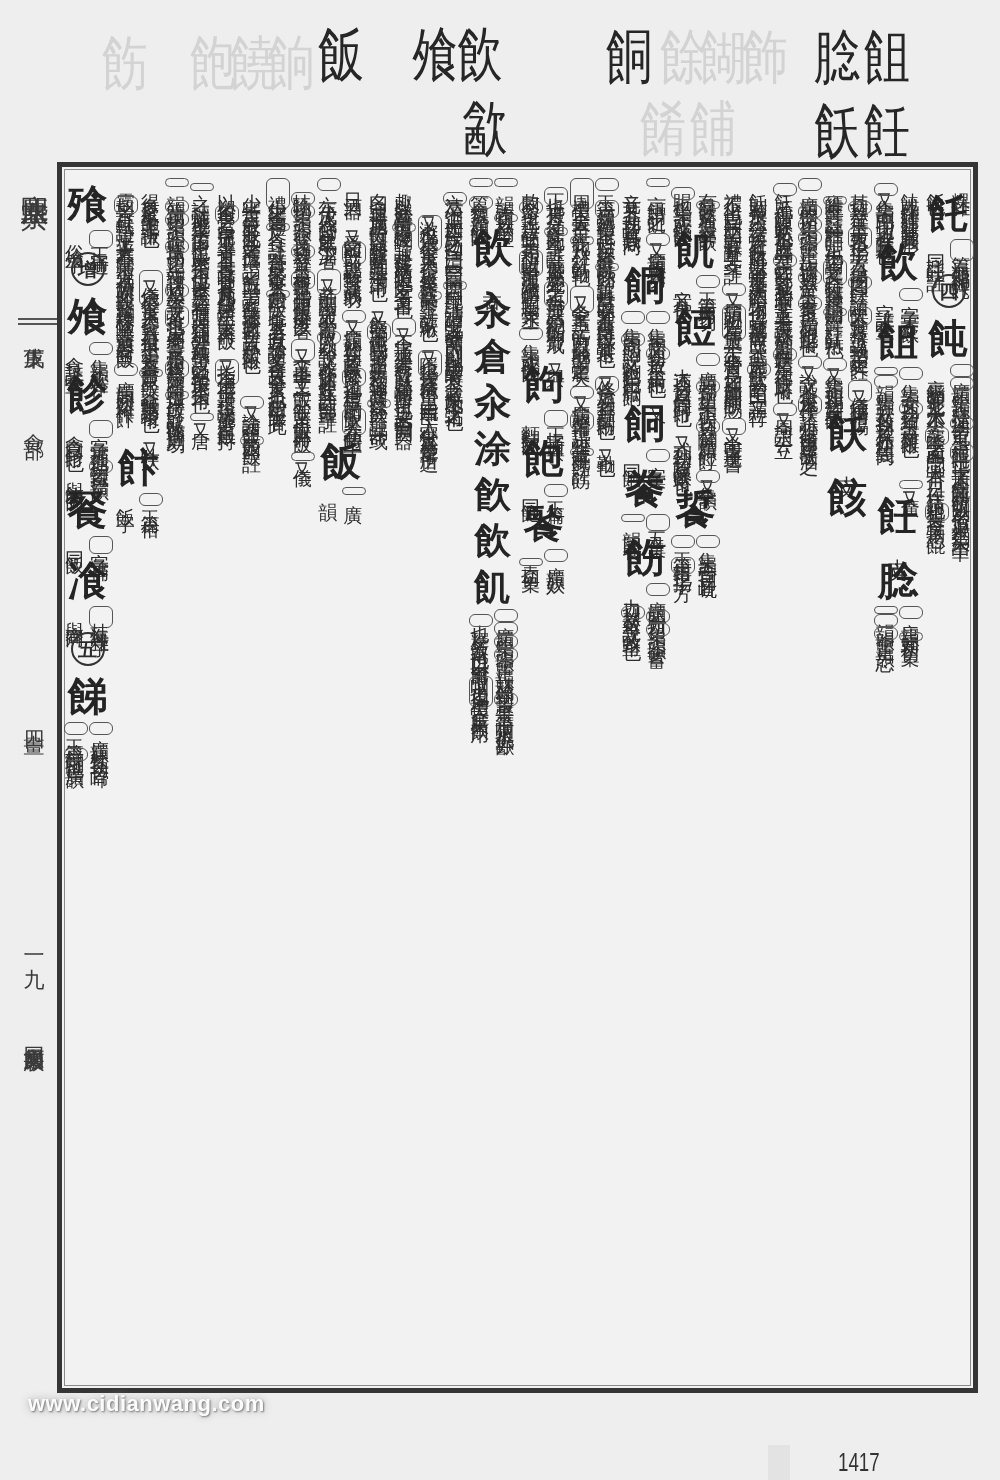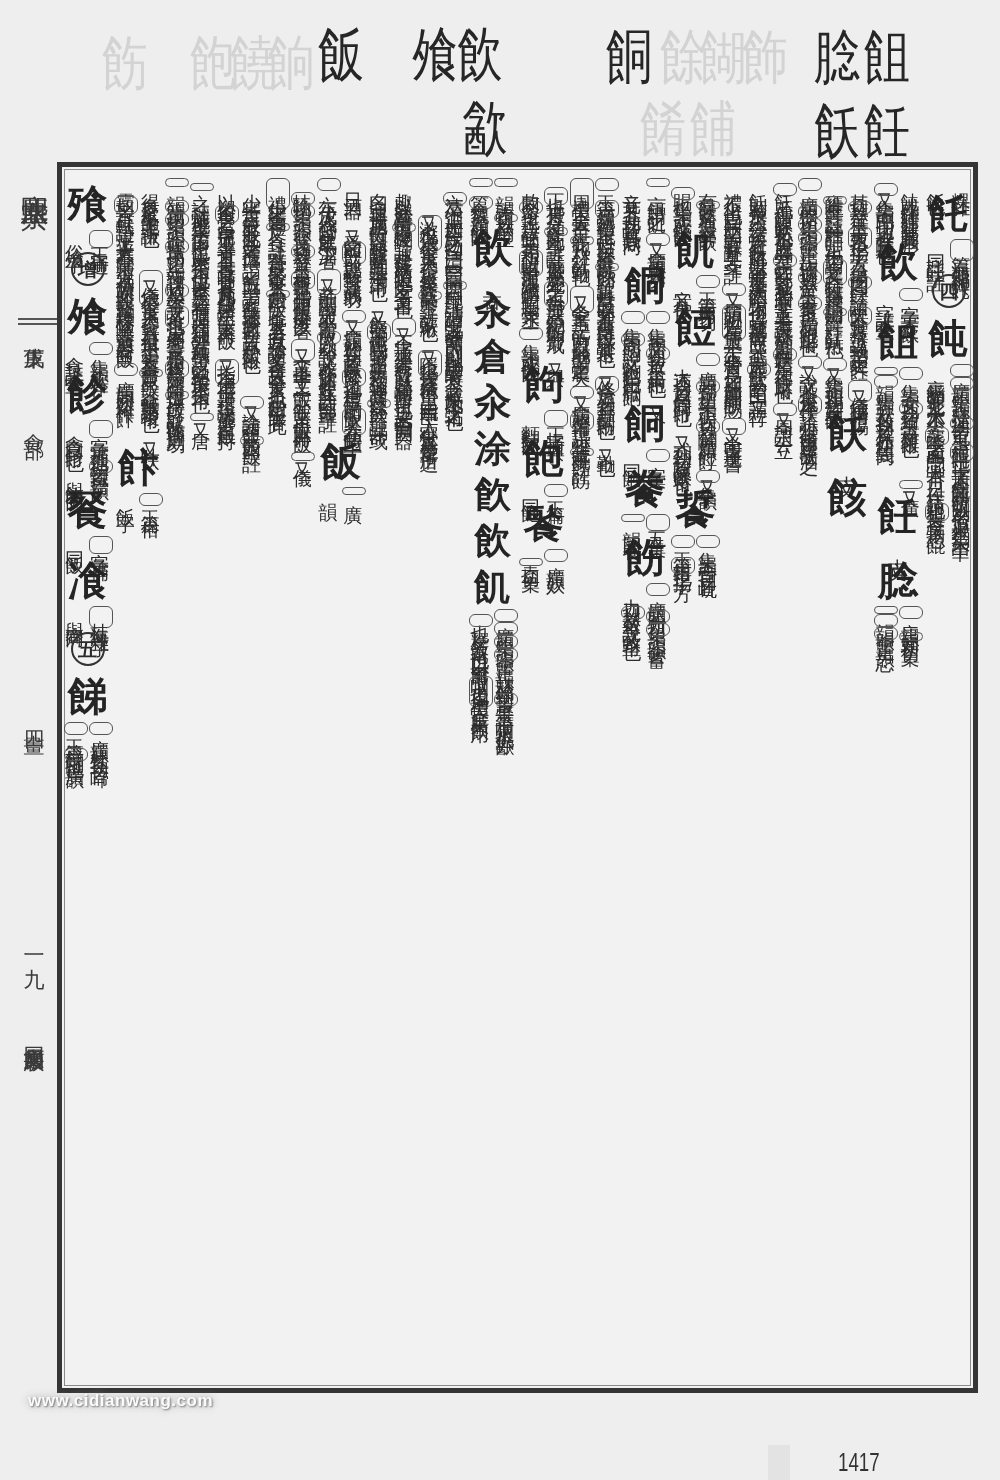--- a/index.html
+++ b/index.html
@@ -49,21 +49,21 @@
   .small {
     writing-mode:vertical-rl; align-self:center; font-size:19px; line-height:25px;
     letter-spacing:4.5px; margin:2px 0;
   }
   .circle {
     width:30px; height:30px; border:2px solid #333; border-radius:50%;
     margin:4px auto; font-size:19px; line-height:30px; text-align:center; font-weight:bold;
   }
   .watermark {
     position:absolute; left:28px; top:1391px; font-family:"Liberation Sans",sans-serif;
-    font-weight:bold; font-size:17px; color:#fbfbfb; letter-spacing:0.5px;
+    font-weight:bold; font-size:22px; color:#fbfbfb; letter-spacing:0.5px;
     text-shadow:1px 1px 2px #7a7a7a, 0 0 8px #a8a8a8;
   }
   .pageno {
     position:absolute; left:838px; top:1447px; font-family:"Liberation Sans",sans-serif;
     font-size:26px; color:#333; transform:scaleX(0.72); transform-origin:left top;
   }
   .scan-mark { position:absolute; left:768px; top:1445px; width:22px; height:35px; background:#e3e3e3; }
 </style>
 </head>
 <body>

